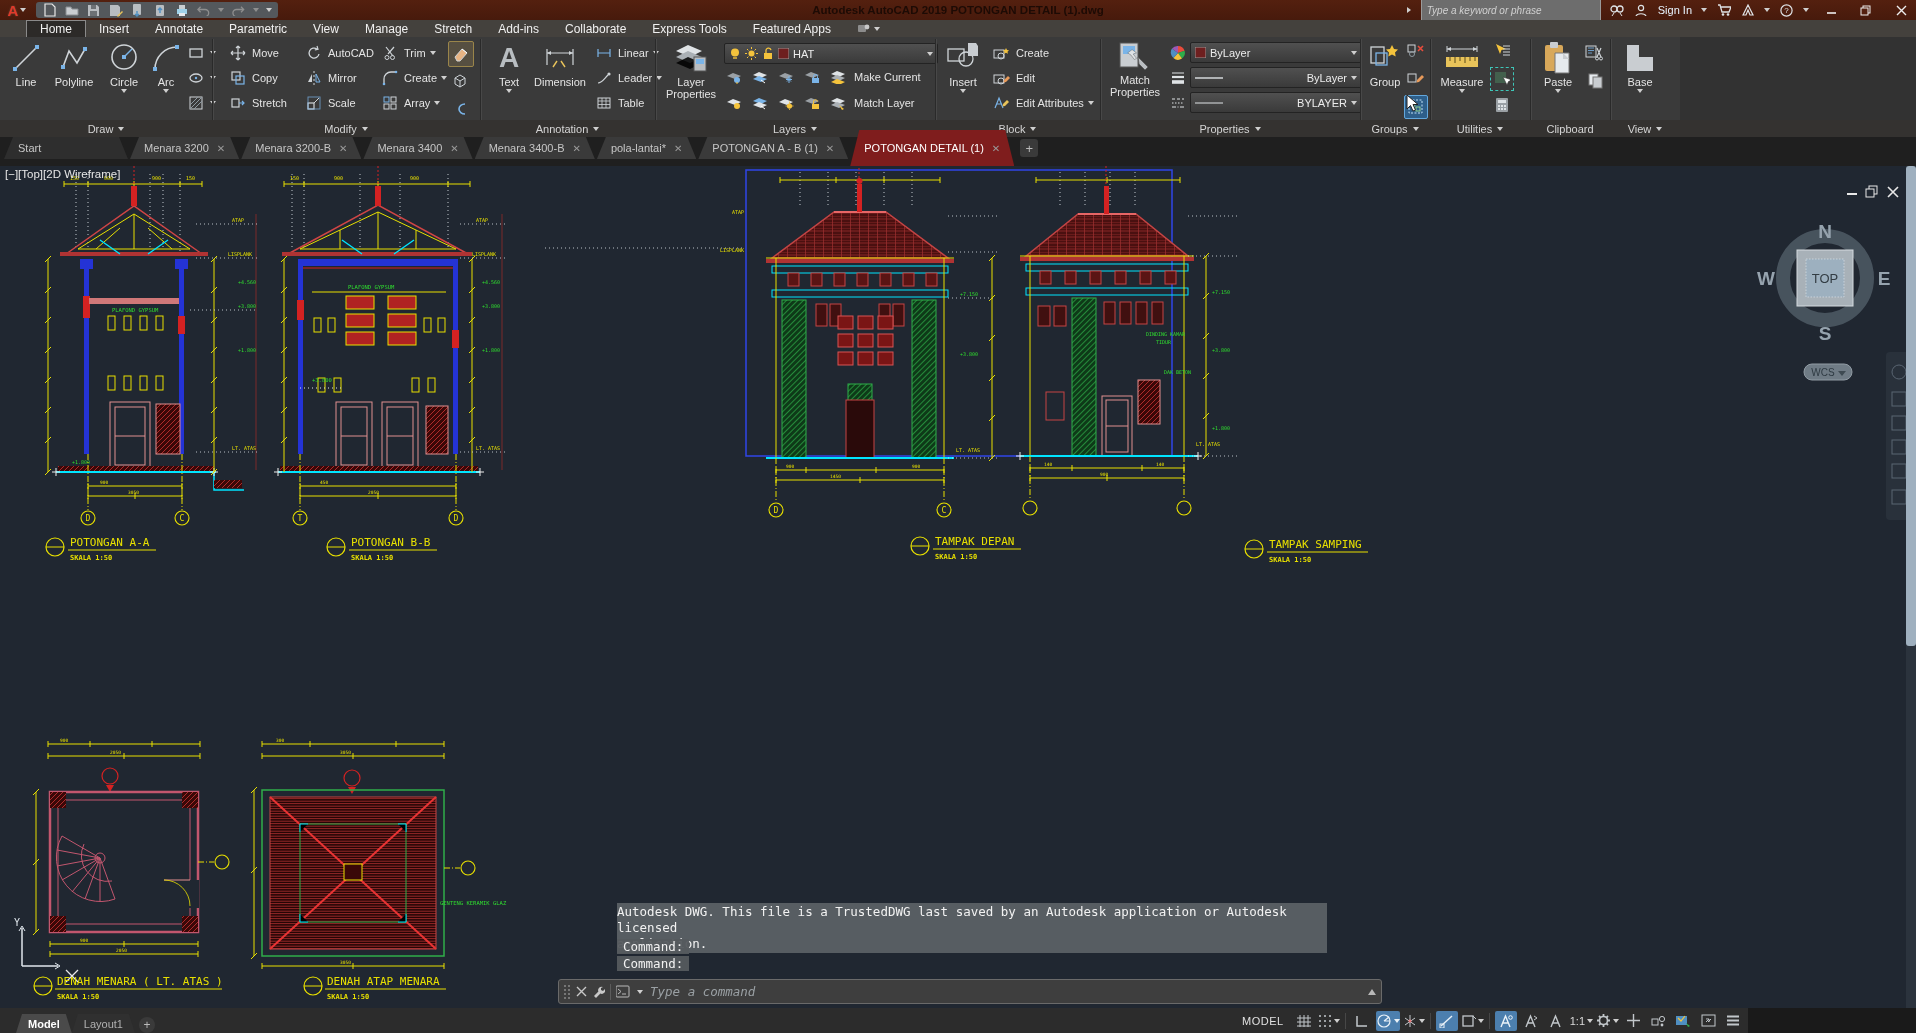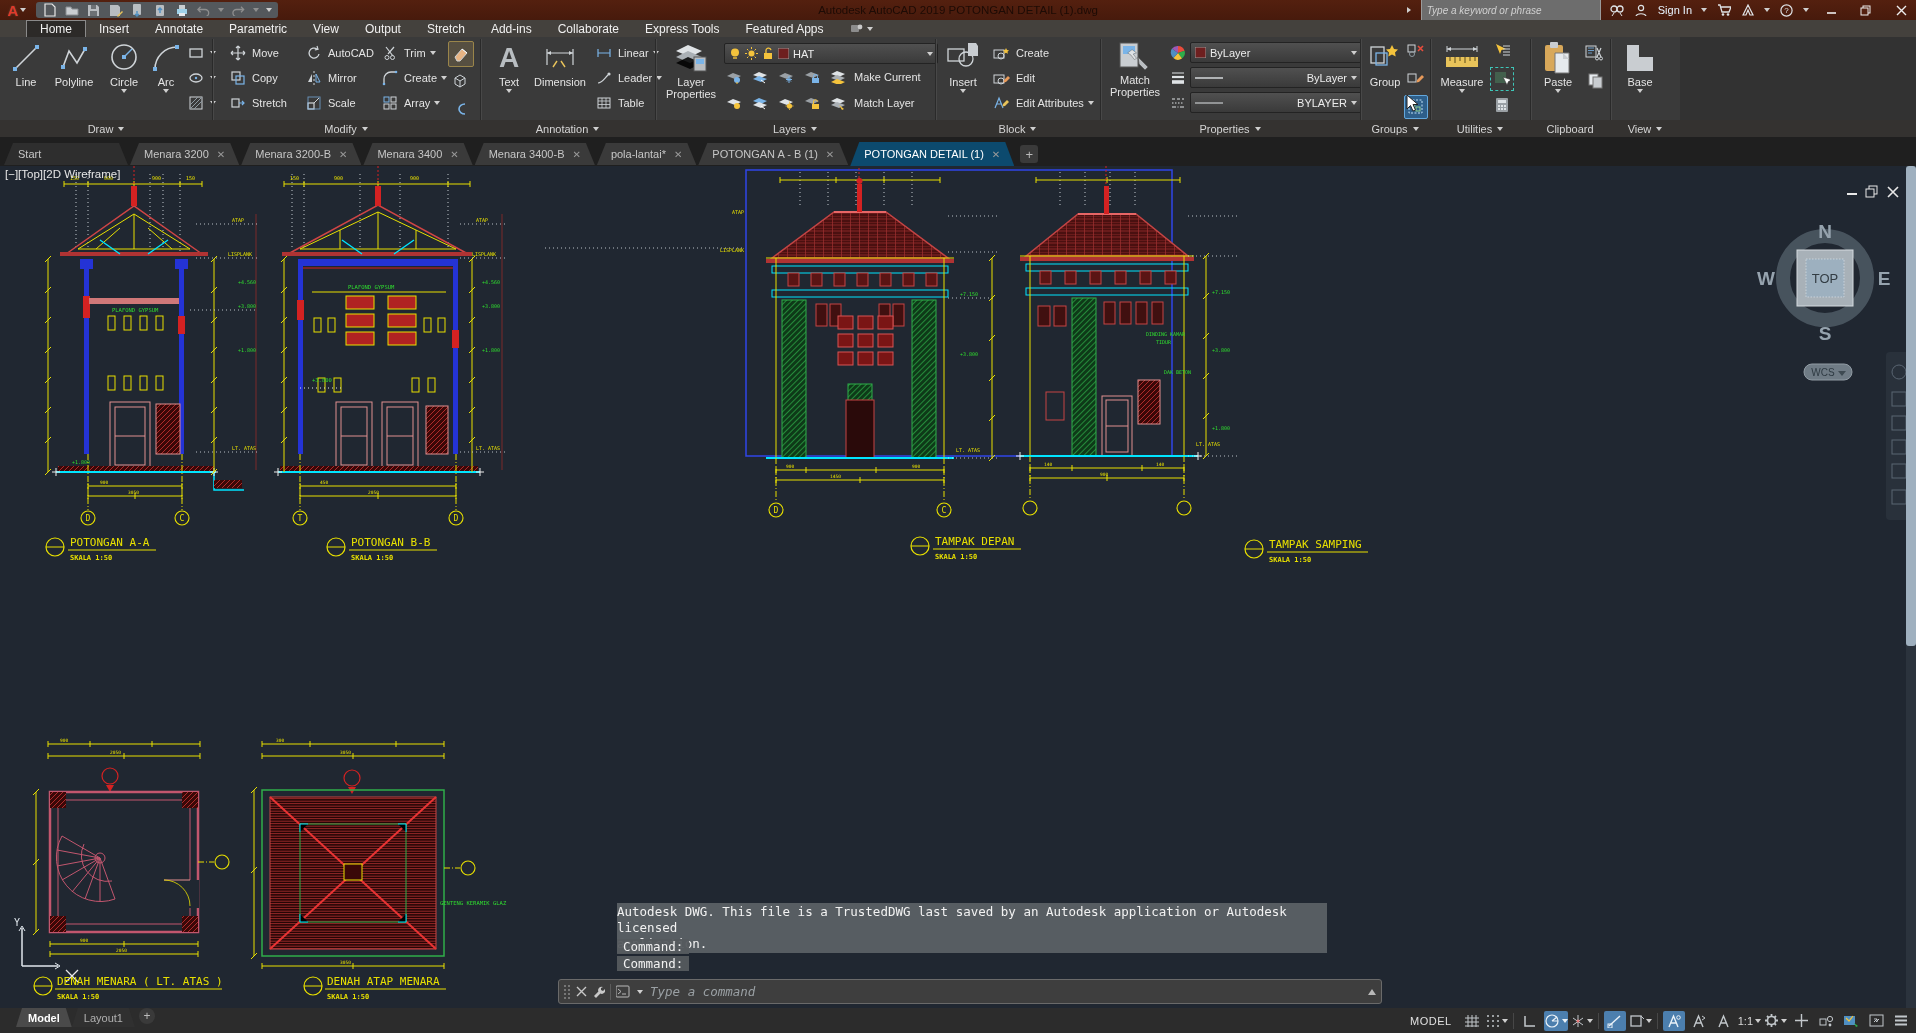--- a/index.html
+++ b/index.html
@@ -7,21 +7,21 @@
   .abs{position:absolute}
   
   #titlebar{left:0;top:0;width:1916px;height:20px;background:linear-gradient(#54200f,#471a0c);}
   #appbtn{left:2px;top:0;width:30px;height:20px;display:flex;align-items:center;justify-content:center;
     font-weight:bold;font-size:15px;color:#e03a2a;text-shadow:0 0 2px #fff3;}
   #qat{left:36px;top:2px;height:16px;background:#54585c;border-radius:3px;display:flex;align-items:center;
     padding:0 6px;gap:7px;}
   .tbic{width:15px;height:14px;display:flex;align-items:center;justify-content:center}
   .car{width:0;height:0;border-left:3px solid transparent;border-right:3px solid transparent;border-top:4px solid #cfcfcf}
   #tb-title{left:0;top:0;width:100%;height:20px;display:flex;align-items:center;justify-content:center;
-    font-size:11.5px;color:#1d0b05;font-weight:normal;pointer-events:none}
+    font-size:11.5px;color:#1d0b05;font-weight:bold;pointer-events:none}
   #tb-right{right:2px;top:0;height:20px;display:flex;align-items:center;gap:9px}
   #searchbox{width:168px;height:14px;background:#6d6d6d;border:1px solid #9a9a9a;color:#d6d6d6;
     font-size:10px;font-style:italic;padding:11px 5px;outline:none}
   #searchbox::placeholder{color:#d0d0d0;font-style:italic}
   .tbtxt{font-size:11px;color:#e8f4ff}
   .winbtn{width:26px;height:18px;display:flex;align-items:center;justify-content:center}
   
   #menurow{left:0;top:20px;width:1916px;height:17px;background:#44413d;display:flex;align-items:center;
     padding-left:26px;gap:0}
   .mtab{padding:1px 13px;font-size:12px;color:#f0f0f0;height:15px;display:flex;align-items:center}
@@ -39,39 +39,39 @@
   .combo{position:absolute;background:linear-gradient(#505050,#3a3a3a);border:1px solid #232323;color:#ececec;
     font-size:11px;display:flex;align-items:center;height:19px;border-radius:2px;padding:0 4px;gap:4px}
   .combo .fill{flex:1}
   svg{display:block}
   
   #ftbar{left:0;top:137px;width:1916px;height:29px;background:#1f1f1f}
   #ftabs{position:absolute;left:4px;bottom:0;display:flex;align-items:center;gap:2px}
   .ftab{height:22px;display:flex;align-items:center;gap:8px;padding:0 14px;font-size:11px;color:#c6c6c6;
     background:#3a3a3a;clip-path:polygon(9px 0,calc(100% - 9px) 0,100% 100%,0 100%)}
   .ftab.start{background:#2e2e2e;width:96px}
-  .ftab.active{background:#0c4a6e;color:#fff;height:24px}
+  .ftab.active{background:#7f1d1d;color:#fff;height:36px}
   .ftab .x{color:#9a9a9a;font-size:10px}
   .plus{width:18px;height:18px;background:#3a3a3a;border-radius:3px;color:#bbb;display:flex;align-items:center;
     justify-content:center;font-size:13px;margin-left:4px}
   
   #canvas{left:0;top:166px;width:1916px;height:842px;background:#202731}
   #vplabel{left:5px;top:168px;font-size:11.5px;color:#e6e6e6;z-index:5}
   
   .cmdmono{font-family:"DejaVu Sans Mono",monospace}
   #cmdmsg{left:617px;top:903px;width:710px;background:rgba(92,98,102,.92);color:#f2f2f2;font-size:12.5px;
     line-height:16px;padding:1px 0;z-index:6}
   .cmdchip{left:617px;background:rgba(85,90,94,.95);color:#f2f2f2;font-size:12.5px;padding:0 6px;z-index:6}
   #cmdbar{left:558px;top:979px;width:814px;height:23px;background:#3e3e3e;border:1px solid #6a6a6a;
     border-radius:3px;display:flex;align-items:center;z-index:6;padding:0 4px;gap:5px}
   #cmdinput{flex:1;background:transparent;border:none;outline:none;color:#d8d8d8;font-size:12.5px;
     font-family:"DejaVu Sans Mono",monospace}
   #cmdinput::placeholder{color:#9aa0a4;font-style:italic}
   
-  #statusbar{left:0;top:1008px;width:1916px;height:25px;background:#2c2c2c;display:flex;align-items:flex-start}
+  #statusbar{left:0;top:1008px;width:1748px;height:25px;background:#2c2c2c;display:flex;align-items:flex-end}
   .sheettab{height:19px;padding:0 12px;display:flex;align-items:center;font-size:11px;
     clip-path:polygon(6px 0,calc(100% - 6px) 0,100% 100%,0 100%)}
   #sright{position:absolute;right:4px;top:2px;height:21px;display:flex;align-items:center;gap:3px}
   .sbtn{height:20px;min-width:22px;display:flex;align-items:center;justify-content:center;gap:2px;border-radius:2px}
   .sbtn.on{background:#4c7fae}
   .ssep{width:1px;height:16px;background:#474747;margin:0 2px}
   #modeltxt{font-size:11px;color:#e0e0e0;margin-right:6px;letter-spacing:.5px}
   .sscale{font-size:11px;color:#dadada}
   #cursor{left:1406px;top:94px;z-index:40}
 </style>
@@ -194,21 +194,21 @@
       </span>
   </div>
 </div>
 
 <div id="menurow" class="abs">
   <span class="mtab active">Home</span>
   <span class="mtab">Insert</span>
   <span class="mtab">Annotate</span>
   <span class="mtab">Parametric</span>
   <span class="mtab">View</span>
-  <span class="mtab">Output</span>
+  <span class="mtab">Manage</span>
   <span class="mtab">Stretch</span>
   <span class="mtab">Add-ins</span>
   <span class="mtab">Collaborate</span>
   <span class="mtab">Express Tools</span>
   <span class="mtab">Featured Apps</span>
   <span class="mtab" style="gap:4px">
     <svg width="13" height="11">
         <rect x="1" y="2" width="8" height="7" rx="1" fill="#8c8c8c"></rect>
         <circle cx="10" cy="4" r="2.4" fill="#c9c9c9"></circle>
       </svg>

